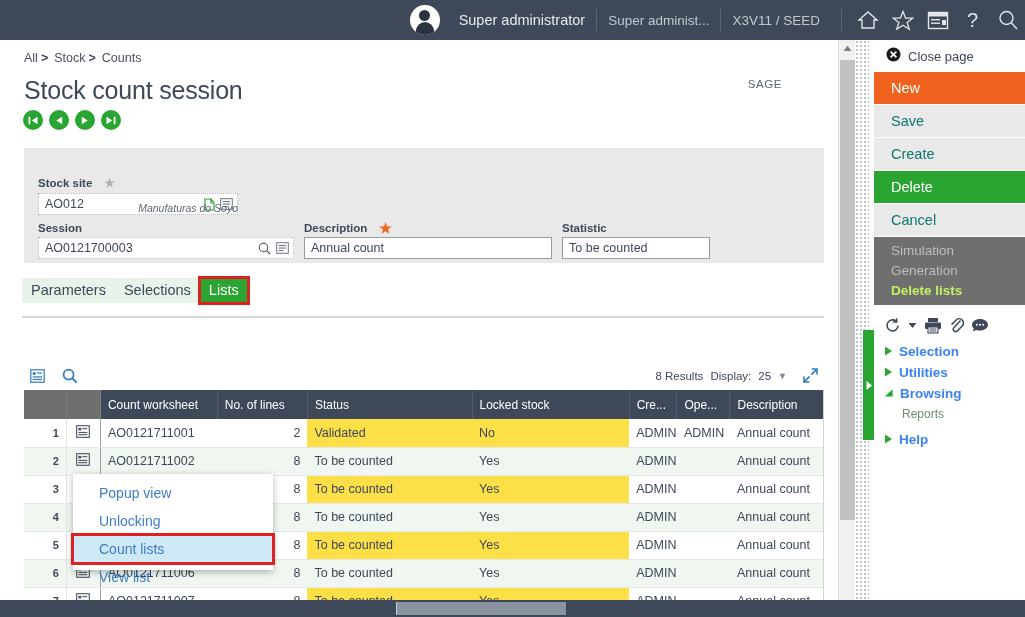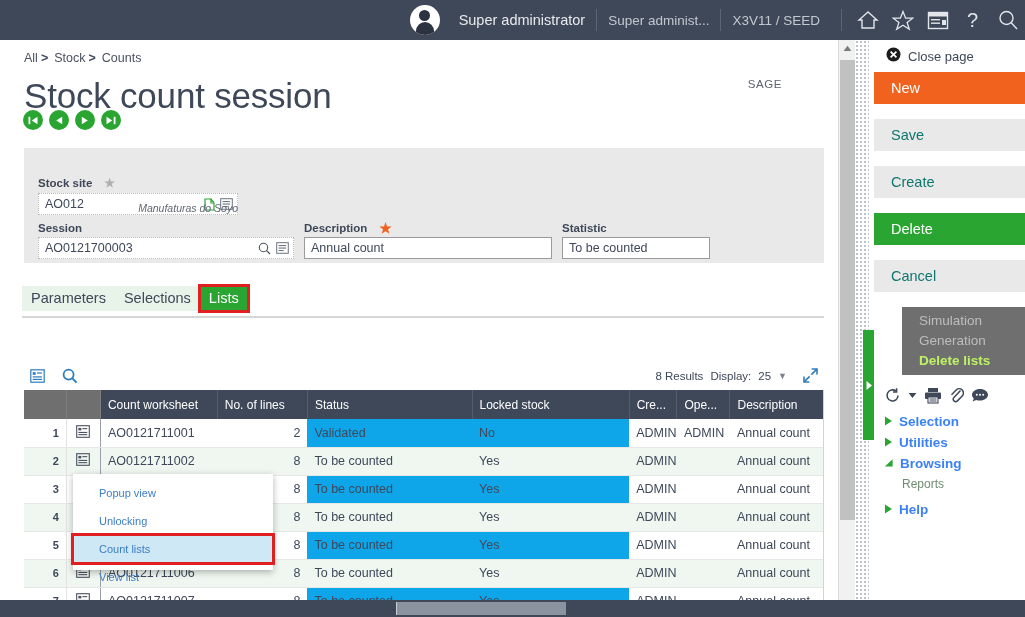--- a/index.html
+++ b/index.html
@@ -52,21 +52,21 @@
   .breadcrumb {
     position: absolute; left: 24px; top: 11px;
     font-size: 12.5px; color: #4a5160;
     display: flex; align-items: center; gap: 3px;
   }
   .breadcrumb a { color: #4a5160; text-decoration: none; cursor: pointer; }
   .bc-sep { font-weight: bold; color: #3e4859; font-size: 12.5px; }
 
   .page-title {
     position: absolute; left: 24px; top: 36px;
-    font-size: 35px; font-weight: 400; color: #3e4859;
+    font-size: 25px; font-weight: 400; color: #3e4859;
     letter-spacing: -0.2px;
     text-align: center;
   }
   .sage-logo {
     position: absolute; right: 50px; top: 38px;
     font-size: 11.5px; color: #5a6372; letter-spacing: 0.6px;
   }
 
   .navdots {
     position: absolute; left: 23px; top: 70px;
@@ -116,21 +116,21 @@
     position: absolute; left: 14px; top: 54px; width: 200px;
     font-size: 10.5px; font-style: italic; color: #5f6773; text-align: right;
   }
   .row2 { position: absolute; left: 14px; top: 74px; display: flex; gap: 0; }
   .f-session { width: 256px; }
   .f-desc { width: 248px; margin-left: 10px; }
   .f-stat { width: 148px; margin-left: 10px; }
 
   
   .tabs {
-    position: absolute; left: 22px; top: 246px;
+    position: absolute; left: 22px; top: 238px;
     display: flex; align-items: flex-end; gap: 0;
   }
   .tab {
     font-size: 14.5px; padding: 4px 9px 5px 9px;
     cursor: pointer; color: #3e4859;
     background: #e8f4ea;
   }
   .tab.active {
     background: #2aa532; color: #ffffff;
     outline: 3px solid #e02020; outline-offset: -1px;
@@ -189,38 +189,38 @@
   }
   table.grid tr.alt td.rownum { background-color: #f0f7f0; }
   table.grid td.iconcell {
     background-image: none; background-color: #ffffff;
     text-align: center; border-right: 1px solid #9aa0aa;
     padding: 0;
   }
   table.grid tr.alt td.iconcell { background-color: #f0f7f0; }
   table.grid td.num { text-align: right; }
   table.grid td.plain {
-    background-image: none; background-color: #0ea5e9;
+    background-image: none; background-color: #fde047;
   }
   table.grid tr.alt td.plain { background-color: #f0f7f0; }
   .cell-icon { display: inline-flex; align-items:center; justify-content:center; cursor:pointer; }
 
   
   .ctxmenu {
     position: absolute; left: 73px; top: 434px;
     width: 200px; height: 96px;
     background: #ffffff;
     box-shadow: 0 2px 7px rgba(0,0,0,0.3);
     z-index: 50;
     padding: 5px 0;
   }
   .ctx-item {
     height: 28px; display: flex; align-items: center;
     padding-left: 26px;
-    font-size: 11px; color: #3c7dc4; cursor: pointer;
+    font-size: 14px; color: #3c7dc4; cursor: pointer;
   }
   .ctx-item.highlight {
     background: #cfe8f5;
     outline: 3px solid #e02020; outline-offset: -1px;
   }
 
   
   .vscroll {
     position: absolute; left: 838px; top: 40px;
     width: 17px; height: 577px;
@@ -260,27 +260,27 @@
     width: 151px; height: 577px;
     background: #ffffff;
   }
   .close-page {
     height: 32px; display: flex; align-items: center; gap: 7px;
     padding-left: 12px; font-size: 13px; color: #3e4859; cursor: pointer;
   }
   .rbtn {
     height: 32px; display: flex; align-items: center;
     padding-left: 17px; font-size: 14.5px; cursor: pointer;
-    margin-bottom: 15px;
+    margin-bottom: 1px;
   }
   .rbtn.primary { background: #f0621d; color: #ffffff; }
   .rbtn.green   { background: #2aa532; color: #ffffff; }
   .rbtn.disabled{ background: #e9e9e9; color: #0f766e; cursor: default; }
   .rgroup {
-    background: #6f6f6f; padding: 3px 8px 5px 0; margin-bottom: 1px; margin-left: 28px;
+    background: #6f6f6f; padding: 3px 8px 5px 0; margin-bottom: 1px;
   }
   .rgroup-item {
     height: 20px; display: flex; align-items: center;
     padding-left: 17px; font-size: 13.5px; cursor: pointer;
   }
   .rgroup-item.off { color: #bdbdbd; }
   .rgroup-item.on  { color: #bef264; font-weight: bold; }
 
   .ricons {
     height: 32px; display: flex; align-items: center; gap: 7px;

